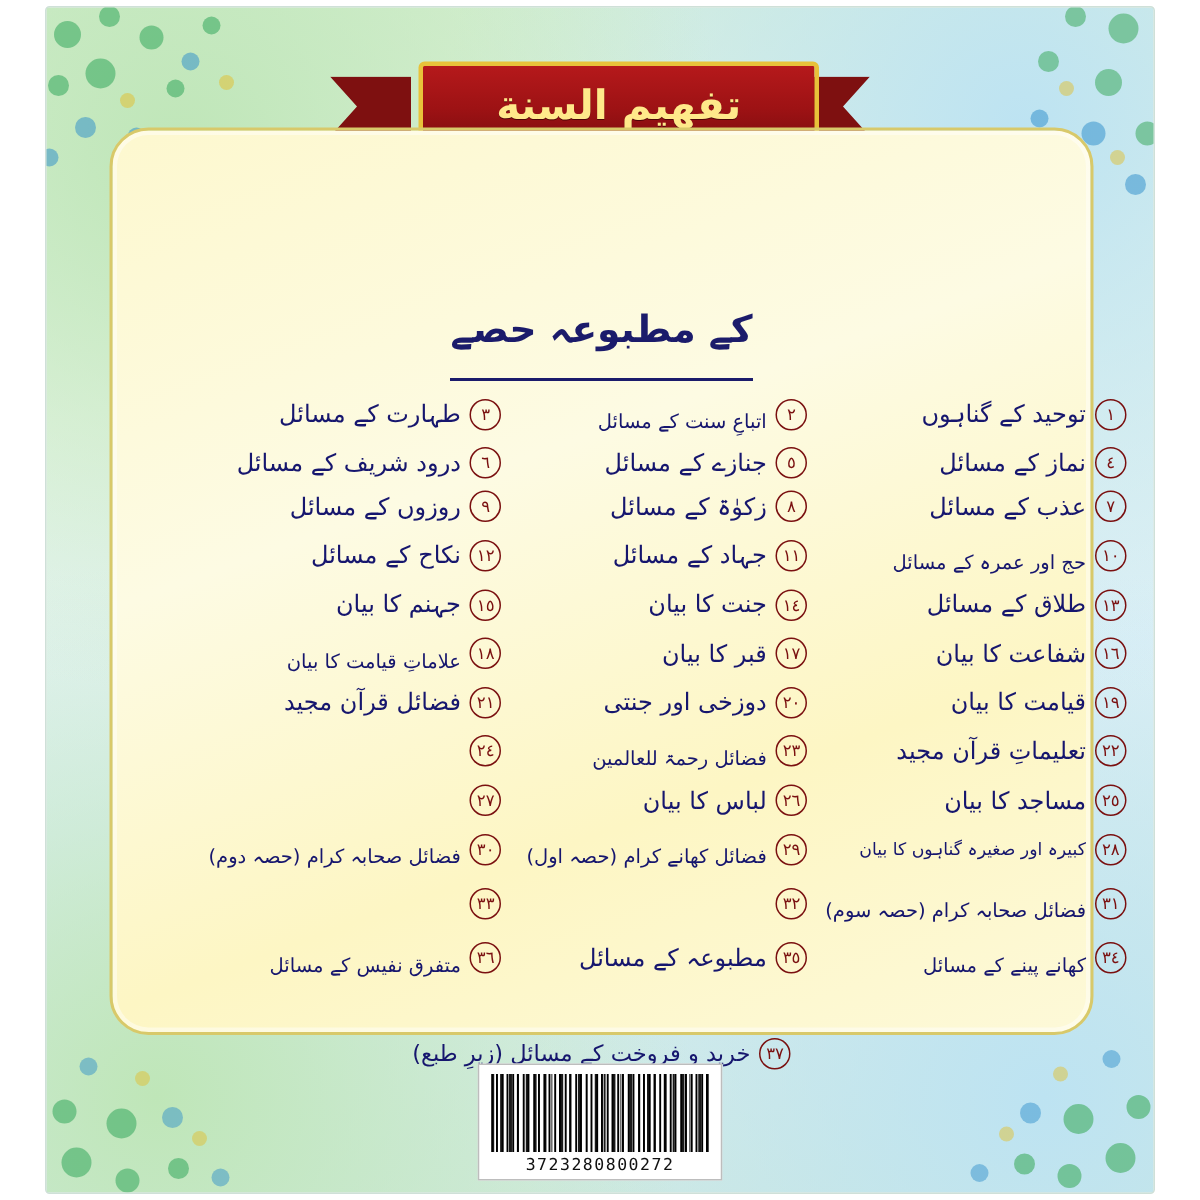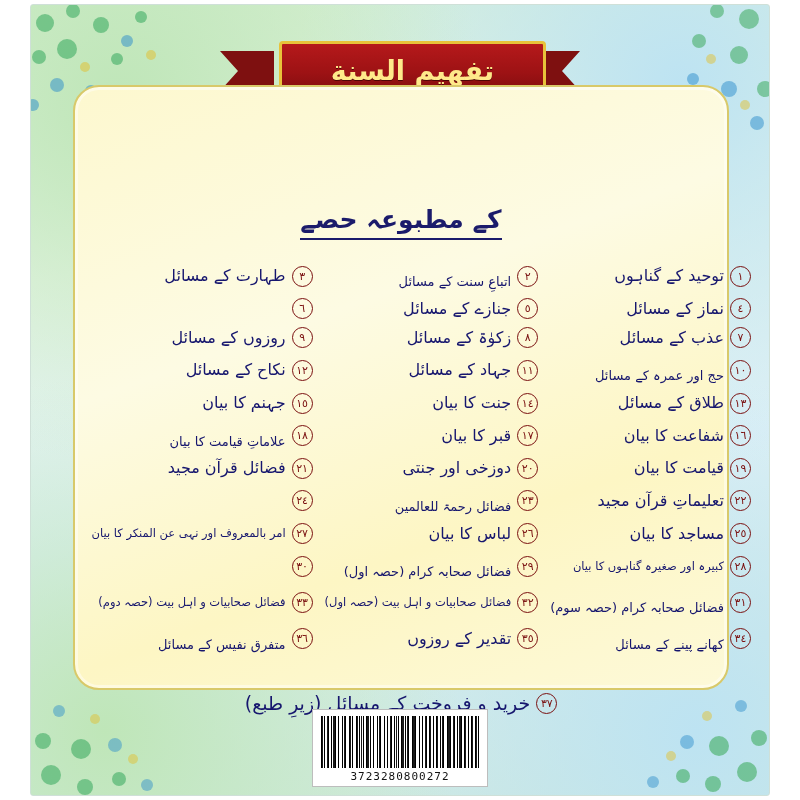--- a/index.html
+++ b/index.html
@@ -104,21 +104,21 @@
     left: 0; right: 0;
     top: 118px;
     text-align: center;
     color: #1b1b6b;
     font-size: 25px;
     direction: rtl;
     font-weight: bold;
   }
   .subtitle .u {
     border-bottom: 2px solid #1b1b6b;
-    padding-bottom: 4px;
+    padding-bottom: 18px;
   }
 
   
   .toc {
     position: absolute;
     left: 60px;
     top: 175px;
     width: 620px;
     direction: rtl;
     display: grid;
@@ -157,29 +157,29 @@
   .toc-item.small .lbl { font-size: 13px; margin-top: 12px; }
   .toc-item.xsmall .lbl { font-size: 11.5px; }
 
   .toc-last {
     position: absolute;
     left: 0; right: 0;
     top: 605px;
     display: flex;
     justify-content: center;
   }
-  .toc-last .toc-item .lbl { font-size: 19px; }
+  .toc-last .toc-item .lbl { font-size: 15px; }
 
   
   .barcode-box {
     position: absolute;
     left: 50%;
     transform: translateX(-50%);
     top: 704px;
-    width: 176px;
+    width: 163px;
     height: 78px;
     background: #ffffff;
     border: 1px solid #bdbdbd;
     padding: 6px 8px 2px 8px;
   }
   .bars {
     height: 52px;
     width: 100%;
     background-repeat: repeat-x;
     background-size: 7px 100%;
@@ -337,20 +337,21 @@
           <div class="toc-item">
             <span class="num">٤</span>
             <span class="lbl">نماز کے مسائل</span>
           </div>
           <div class="toc-item">
             <span class="num">٥</span>
             <span class="lbl">جنازے کے مسائل</span>
           </div>
           <div class="toc-item">
             <span class="num">٦</span>
+            <span class="lbl">درود شریف کے مسائل</span>
           </div>
           <div class="toc-item">
             <span class="num">٧</span>
             <span class="lbl">عذب کے مسائل</span>
           </div>
           <div class="toc-item">
             <span class="num">٨</span>
             <span class="lbl">زکوٰۃ کے مسائل</span>
           </div>
           <div class="toc-item">
@@ -419,52 +420,50 @@
           <div class="toc-item">
             <span class="num">٢٥</span>
             <span class="lbl">مساجد کا بیان</span>
           </div>
           <div class="toc-item">
             <span class="num">٢٦</span>
             <span class="lbl">لباس کا بیان</span>
           </div>
           <div class="toc-item xsmall">
             <span class="num">٢٧</span>
-            <span class="lbl">امر بالمعروف اور نہی عن المنکر کا بیان</span>
           </div>
           <div class="toc-item xsmall">
             <span class="num">٢٨</span>
             <span class="lbl">کبیرہ اور صغیرہ گناہوں کا بیان</span>
           </div>
           <div class="toc-item small">
             <span class="num">٢٩</span>
-            <span class="lbl">فضائل صحابہ کرام (حصہ اول)</span>
+            <span class="lbl">فضائل کھانے کرام (حصہ اول)</span>
           </div>
           <div class="toc-item small">
             <span class="num">٣٠</span>
+            <span class="lbl">فضائل صحابہ کرام (حصہ دوم)</span>
           </div>
           <div class="toc-item small">
             <span class="num">٣١</span>
             <span class="lbl">فضائل صحابہ کرام (حصہ سوم)</span>
           </div>
           <div class="toc-item xsmall">
             <span class="num">٣٢</span>
-            <span class="lbl">فضائل صحابیات و اہل بیت (حصہ اول)</span>
           </div>
           <div class="toc-item xsmall">
             <span class="num">٣٣</span>
-            <span class="lbl">فضائل صحابیات و اہل بیت (حصہ دوم)</span>
           </div>
           <div class="toc-item small">
             <span class="num">٣٤</span>
             <span class="lbl">کھانے پینے کے مسائل</span>
           </div>
           <div class="toc-item">
             <span class="num">٣٥</span>
-            <span class="lbl">تقدیر کے روزوں</span>
+            <span class="lbl">مطبوعہ کے مسائل</span>
           </div>
           <div class="toc-item small">
             <span class="num">٣٦</span>
             <span class="lbl">متفرق نفیس کے مسائل</span>
           </div>
         </div>
 
       <div class="toc-last">
           <div class="toc-item">
             <span class="num">٣٧</span>

